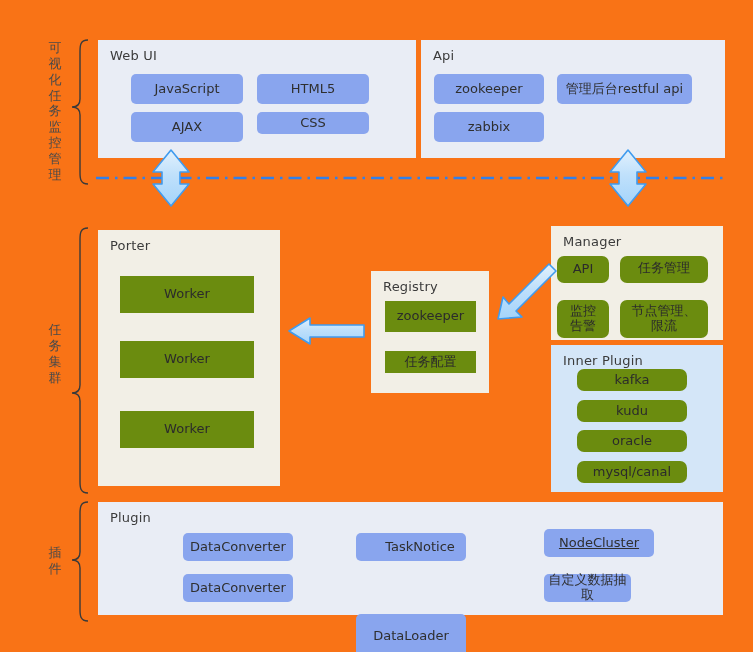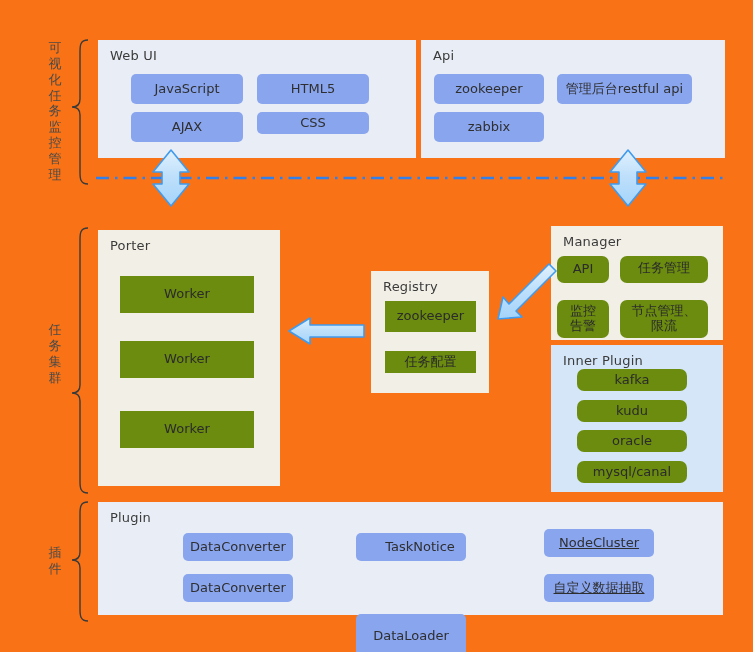--- a/index.html
+++ b/index.html
@@ -147,21 +147,21 @@
   <div class="chip chip-olive-round" style="left:577px; top:461px; width:110px; height:22px;text-align:center;">mysql/canal</div>
 
   <div class="panel panel-light" style="left:98px; top:502px; width:625px; height:113px;">
     <div class="panel-title">Plugin</div>
   </div>
   <div class="chip chip-blue" style="left:183px; top:533px; width:110px; height:28px;">DataConverter</div>
   <div class="chip chip-blue" style="left:356px; top:533px; width:110px; height:28px;padding-left:18px;">TaskNotice</div>
   <div class="chip chip-blue" style="left:544px; top:529px; width:110px; height:28px;text-decoration:underline;">NodeCluster</div>
   <div class="chip chip-blue" style="left:183px; top:574px; width:110px; height:28px;">DataConverter</div>
   <div class="chip chip-blue" style="left:356px; top:574px; width:110px; height:45px;margin-top:40px;">DataLoader</div>
-  <div class="chip chip-blue" style="left:544px; top:574px; width:110px; height:28px;text-decoration:underline;">自定义数据抽取</div>
+  <div class="chip chip-blue" style="left:544px; top:574px; width:87px; height:28px;">自定义数据抽取</div>
 
   <svg id="overlay" viewBox="0 0 753 652">
     <defs>
       <linearGradient id="arrGrad" x1="0" y1="0" x2="0" y2="1">
         <stop offset="0%" stop-color="#e2f1fd"></stop>
         <stop offset="45%" stop-color="#bfe0fb"></stop>
         <stop offset="100%" stop-color="#a4d4fa"></stop>
       </linearGradient>
       <linearGradient id="arrGradH" x1="0" y1="0" x2="0" y2="1">
         <stop offset="0%" stop-color="#e2f1fd"></stop>

